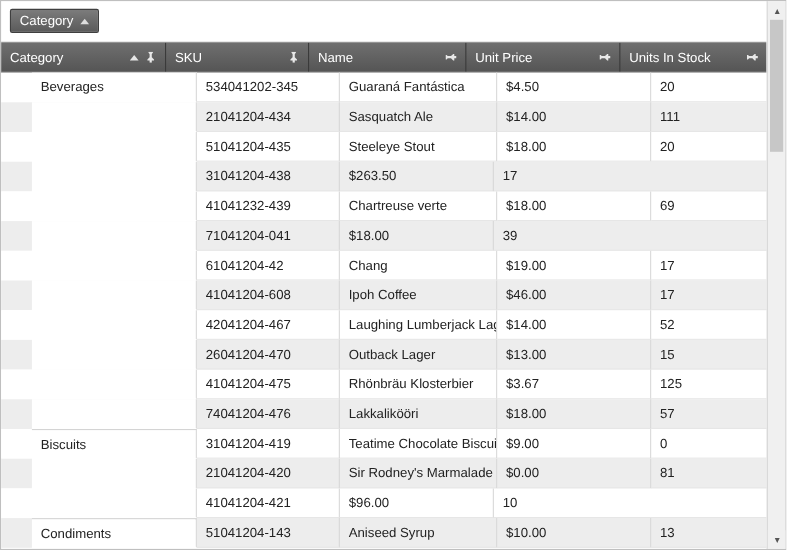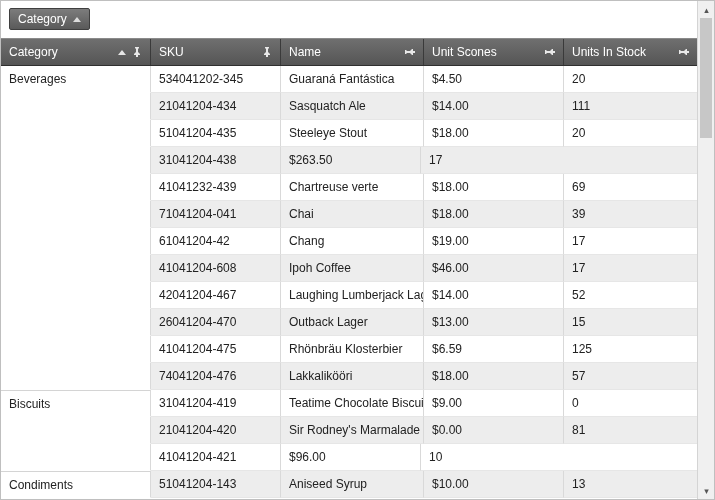--- a/index.html
+++ b/index.html
@@ -29,21 +29,21 @@
   .col-sku { width: 130px; }
   .col-name { width: 143px; }
   .col-price { width: 140px; }
   .col-stock { flex: 1; align-items: center; }
 
   .body { }
   .row { display: flex; height: 27px; align-items: stretch; }
   .row.even { background: #ffffff; }
   .row.odd  { background: #ededed; }
   .cell { display: flex; align-items: center; padding: 0 8px; border-right: 1px solid #d9d9d9; border-bottom: 1px solid #e6e6e6; white-space: nowrap; overflow: hidden; text-overflow: clip; color: #222; }
-  .cell.catcell { background: #fff; border-bottom: 1px solid #fff; }
+  .cell.catcell { background: #fff; border-bottom: 1px solid #fff; margin-left: 28px; }
   .cell.catcell.first { border-top: 1px solid #d4d4d4; }
   .cell:last-child { border-right: none; }
 </style>
 </head>
 <body>
 <div class="frame">
   <div class="content">
     <div class="group-bar">
       <div class="group-pill">
         <span>Category</span>
@@ -77,21 +77,21 @@
         <span class="label">Name</span>
         <span class="hicons">
             <span class="pin">
               <svg viewBox="0 0 10 10">
                 <path d="M0 3v4h1l1-1h3l2 2h1V6h2V4H8V2H7L5 4H2L1 3z" fill="#e8e8e8"></path>
               </svg>
             </span>
           </span>
       </div>
       <div class="hcell col-price">
-        <span class="label">Unit Scones</span>
+        <span class="label">Unit Price</span>
         <span class="hicons">
             <span class="pin">
               <svg viewBox="0 0 10 10">
                 <path d="M0 3v4h1l1-1h3l2 2h1V6h2V4H8V2H7L5 4H2L1 3z" fill="#e8e8e8"></path>
               </svg>
             </span>
           </span>
       </div>
       <div class="hcell col-stock">
         <span class="label">Units In Stock</span>
@@ -136,21 +136,20 @@
         <div class="row even">
           <div class="cell catcell col-cat"></div>
           <div class="cell col-sku">41041232-439</div>
           <div class="cell col-name">Chartreuse verte</div>
           <div class="cell col-price">$18.00</div>
           <div class="cell col-stock">69</div>
         </div>
         <div class="row odd">
           <div class="cell catcell col-cat"></div>
           <div class="cell col-sku">71041204-041</div>
-          <div class="cell col-name">Chai</div>
           <div class="cell col-price">$18.00</div>
           <div class="cell col-stock">39</div>
         </div>
         <div class="row even">
           <div class="cell catcell col-cat"></div>
           <div class="cell col-sku">61041204-42</div>
           <div class="cell col-name">Chang</div>
           <div class="cell col-price">$19.00</div>
           <div class="cell col-stock">17</div>
         </div>
@@ -172,21 +171,21 @@
           <div class="cell catcell col-cat"></div>
           <div class="cell col-sku">26041204-470</div>
           <div class="cell col-name">Outback Lager</div>
           <div class="cell col-price">$13.00</div>
           <div class="cell col-stock">15</div>
         </div>
         <div class="row even">
           <div class="cell catcell col-cat"></div>
           <div class="cell col-sku">41041204-475</div>
           <div class="cell col-name">Rhönbräu Klosterbier</div>
-          <div class="cell col-price">$6.59</div>
+          <div class="cell col-price">$3.67</div>
           <div class="cell col-stock">125</div>
         </div>
         <div class="row odd">
           <div class="cell catcell col-cat"></div>
           <div class="cell col-sku">74041204-476</div>
           <div class="cell col-name">Lakkalikööri</div>
           <div class="cell col-price">$18.00</div>
           <div class="cell col-stock">57</div>
         </div>
         <div class="row even">

